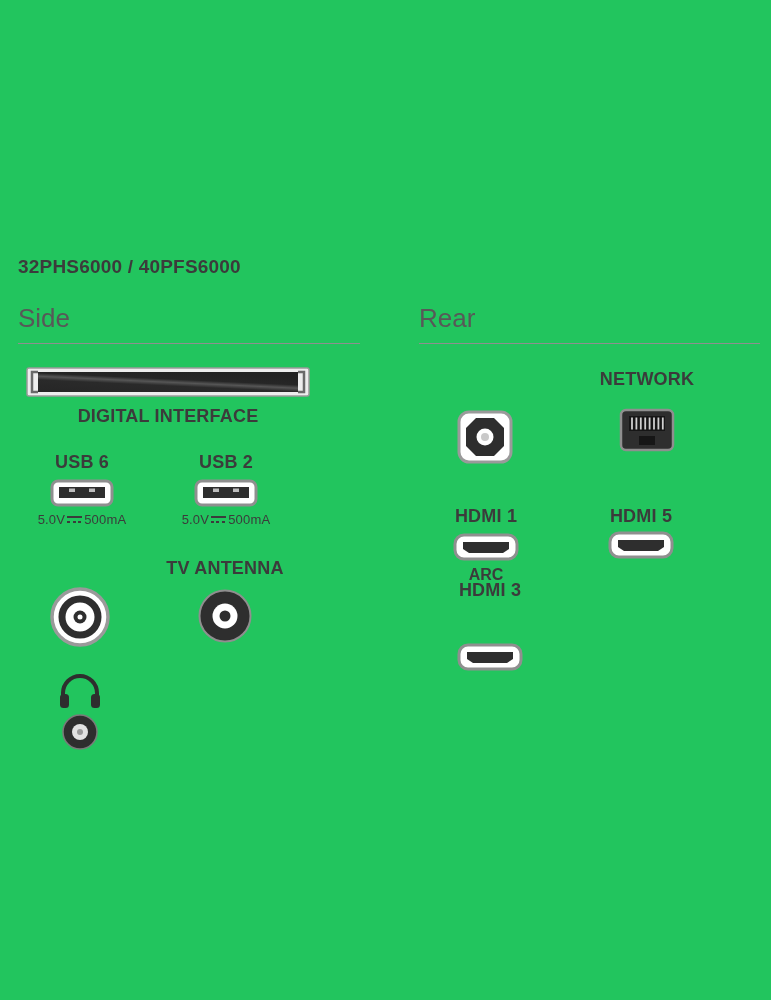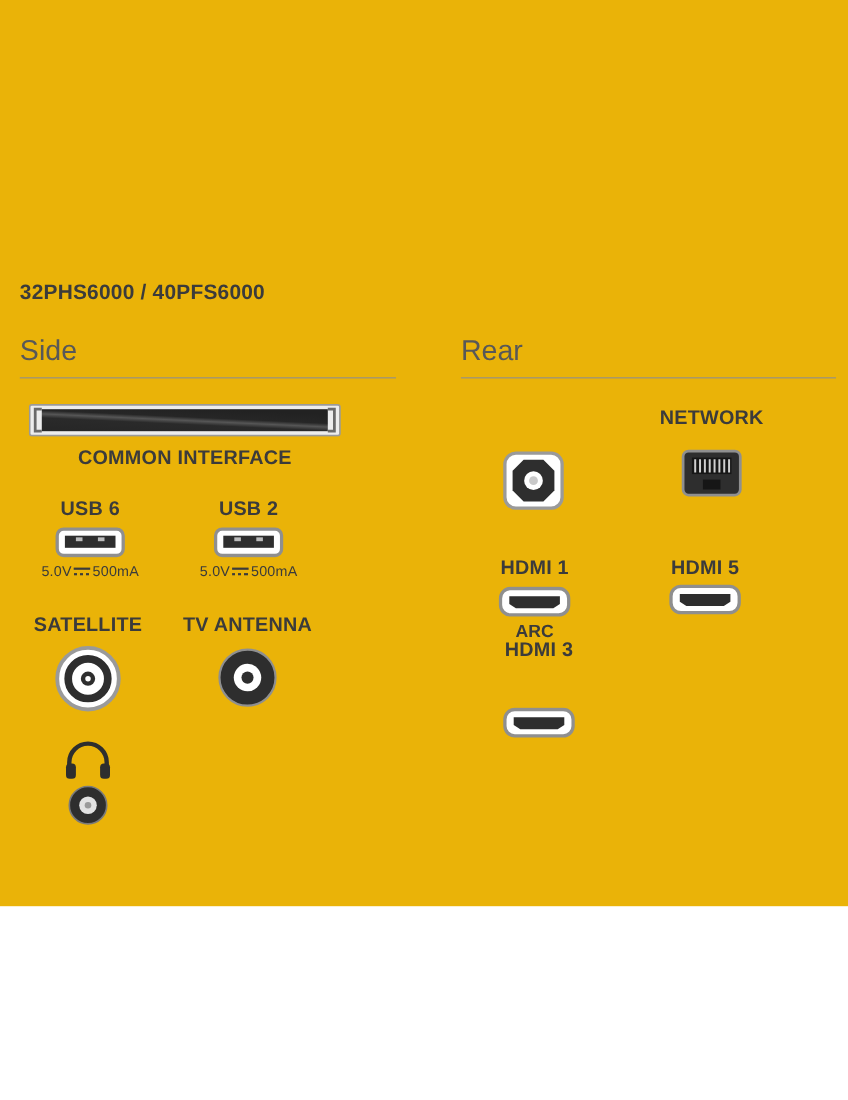--- a/index.html
+++ b/index.html
@@ -1,17 +1,17 @@
 <!DOCTYPE html>
 <html><head>
 <meta charset="utf-8">
 <style>
   html,body{margin:0;padding:0;background:#ffffff;}
   .canvas{
-    position:relative;width:771px;height:824px;background:#eab308;overflow:hidden;
+    position:relative;width:771px;height:1000px;background:#22c55e;overflow:hidden;
     font-family:"Liberation Sans","DejaVu Sans",sans-serif;color:#3b3b3b;
   }
   .abs{position:absolute;}
   .model-title{left:18px;top:256px;font-size:19px;font-weight:bold;color:#3b3b3b;letter-spacing:.2px;}
   .section-heading{font-size:26px;font-weight:400;color:#585858;}
   .heading-side{left:18px;top:303px;}
   .heading-rear{left:419px;top:303px;}
   .divider{height:0;border-top:1.5px solid #8f8f8f;}
   .divider-side{left:18px;top:343px;width:342px;}
   .divider-rear{left:419px;top:343px;width:341px;}
@@ -46,21 +46,21 @@
           <stop offset="70%" stop-color="#262626"></stop>
           <stop offset="100%" stop-color="#222222"></stop>
         </linearGradient>
       </defs>
       <rect x="1" y="1" width="282" height="28" rx="2" fill="#ededed" stroke="#9a9a9a" stroke-width="1.5"></rect>
       <rect x="12" y="5" width="260" height="20" fill="url(#ciG)"></rect>
       <path d="M12 5 h-6 v20 h6" fill="none" stroke="#6a6a6a" stroke-width="2.5"></path>
       <path d="M272 5 h6 v20 h-6" fill="none" stroke="#6a6a6a" stroke-width="2.5"></path>
     </svg>
   </div>
-  <div class="abs port-label" style="left:26px;top:405px;width:284px;">COMMON INTERFACE</div>
+  <div class="abs port-label" style="left:26px;top:405px;width:284px;">DIGITAL INTERFACE</div>
 
   <div class="abs port-label" style="left:30px;top:451px;width:104px;">USB 6</div>
   <div class="abs icon" style="left:50px;top:479px;">
     <svg width="64" height="28" viewBox="0 0 64 28">
       <rect x="2" y="2" width="60" height="24" rx="6" fill="#ffffff" stroke="#8f8f8f" stroke-width="3"></rect>
       <rect x="9" y="8" width="46" height="11" fill="#2e2e2e"></rect>
       <rect x="19" y="9.5" width="6" height="3.5" fill="#bdbdbd"></rect>
       <rect x="39" y="9.5" width="6" height="3.5" fill="#bdbdbd"></rect>
     </svg>
   </div>
@@ -78,21 +78,20 @@
       <rect x="19" y="9.5" width="6" height="3.5" fill="#bdbdbd"></rect>
       <rect x="39" y="9.5" width="6" height="3.5" fill="#bdbdbd"></rect>
     </svg>
   </div>
   <div class="abs power-rating" style="left:162px;top:512px;width:128px;">
     <span>5.0V</span>
     <span class="dc-symbol"></span>
     <span>500mA</span>
   </div>
 
-  <div class="abs port-label" style="left:14px;top:557px;width:132px;">SATELLITE</div>
   <div class="abs icon" style="left:48px;top:585px;">
     <svg width="64" height="64" viewBox="0 0 64 64">
       <circle cx="32" cy="32" r="28" fill="#ffffff" stroke="#9a9a9a" stroke-width="3.5"></circle>
       <circle cx="32" cy="32" r="18" fill="#ffffff" stroke="#2e2e2e" stroke-width="7"></circle>
       <circle cx="32" cy="32" r="6.5" fill="#2e2e2e"></circle>
       <circle cx="32" cy="32" r="2.5" fill="#ffffff"></circle>
     </svg>
   </div>
 
   <div class="abs port-label" style="left:153px;top:557px;width:144px;">TV ANTENNA</div>

